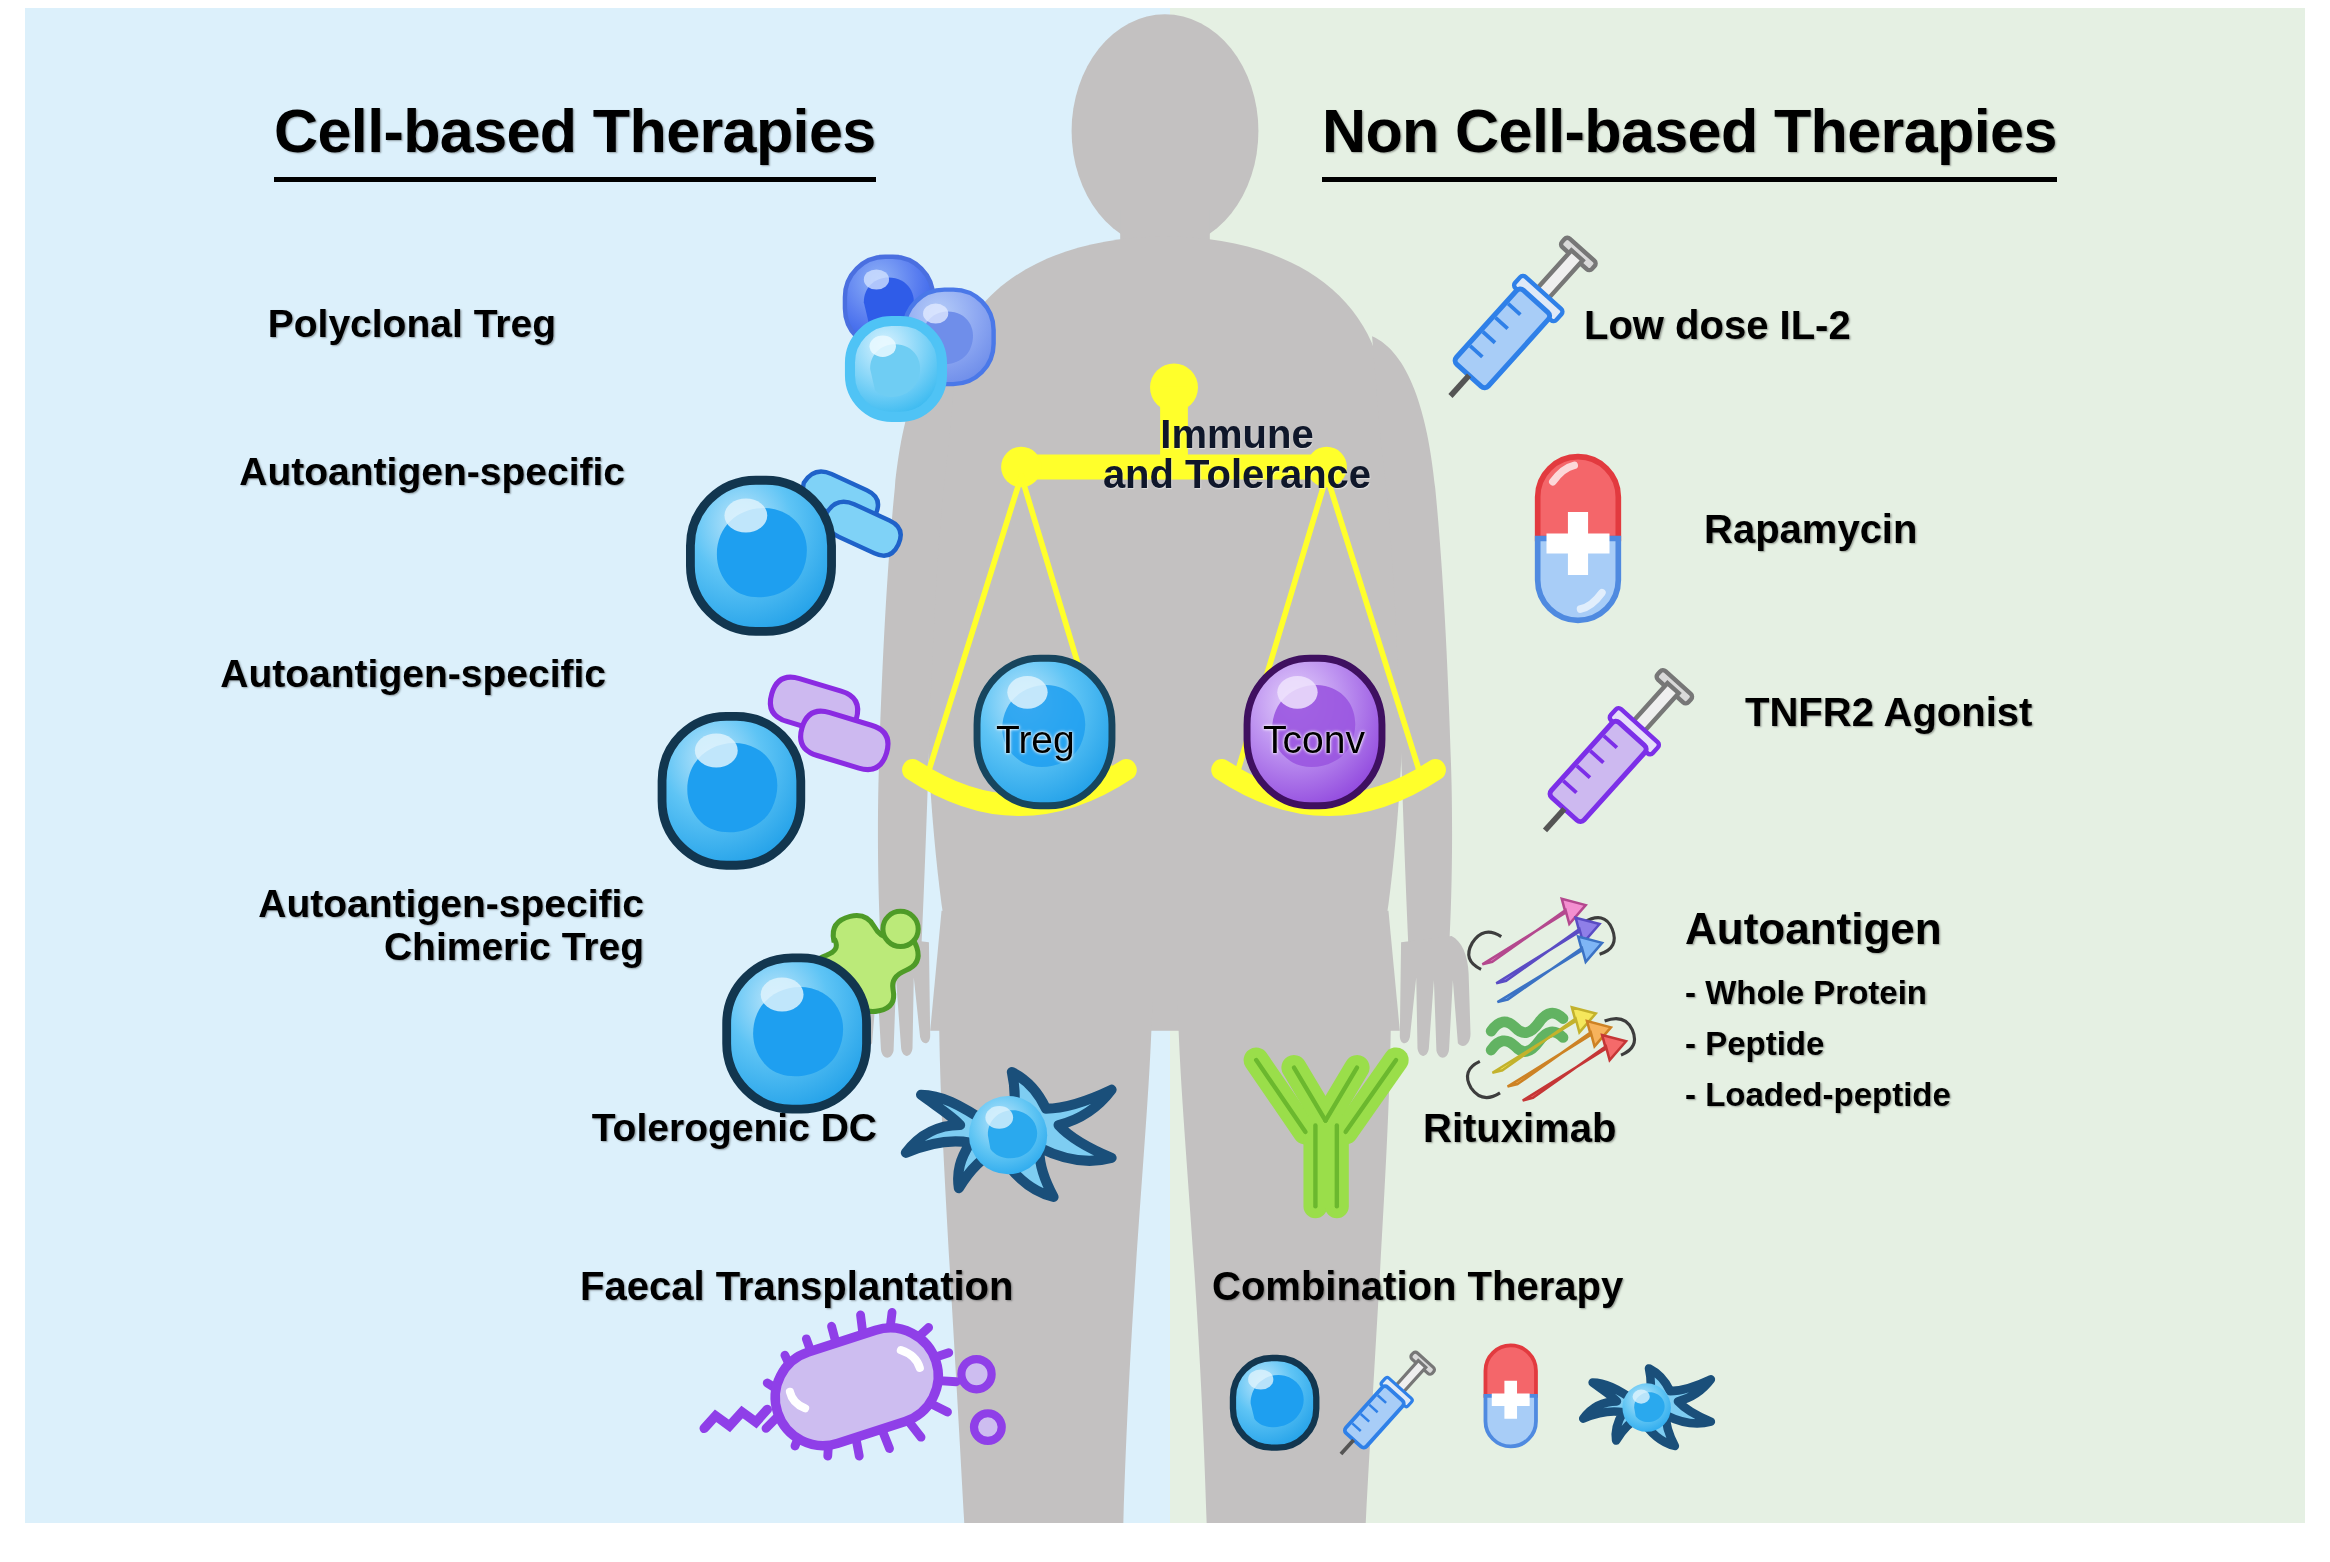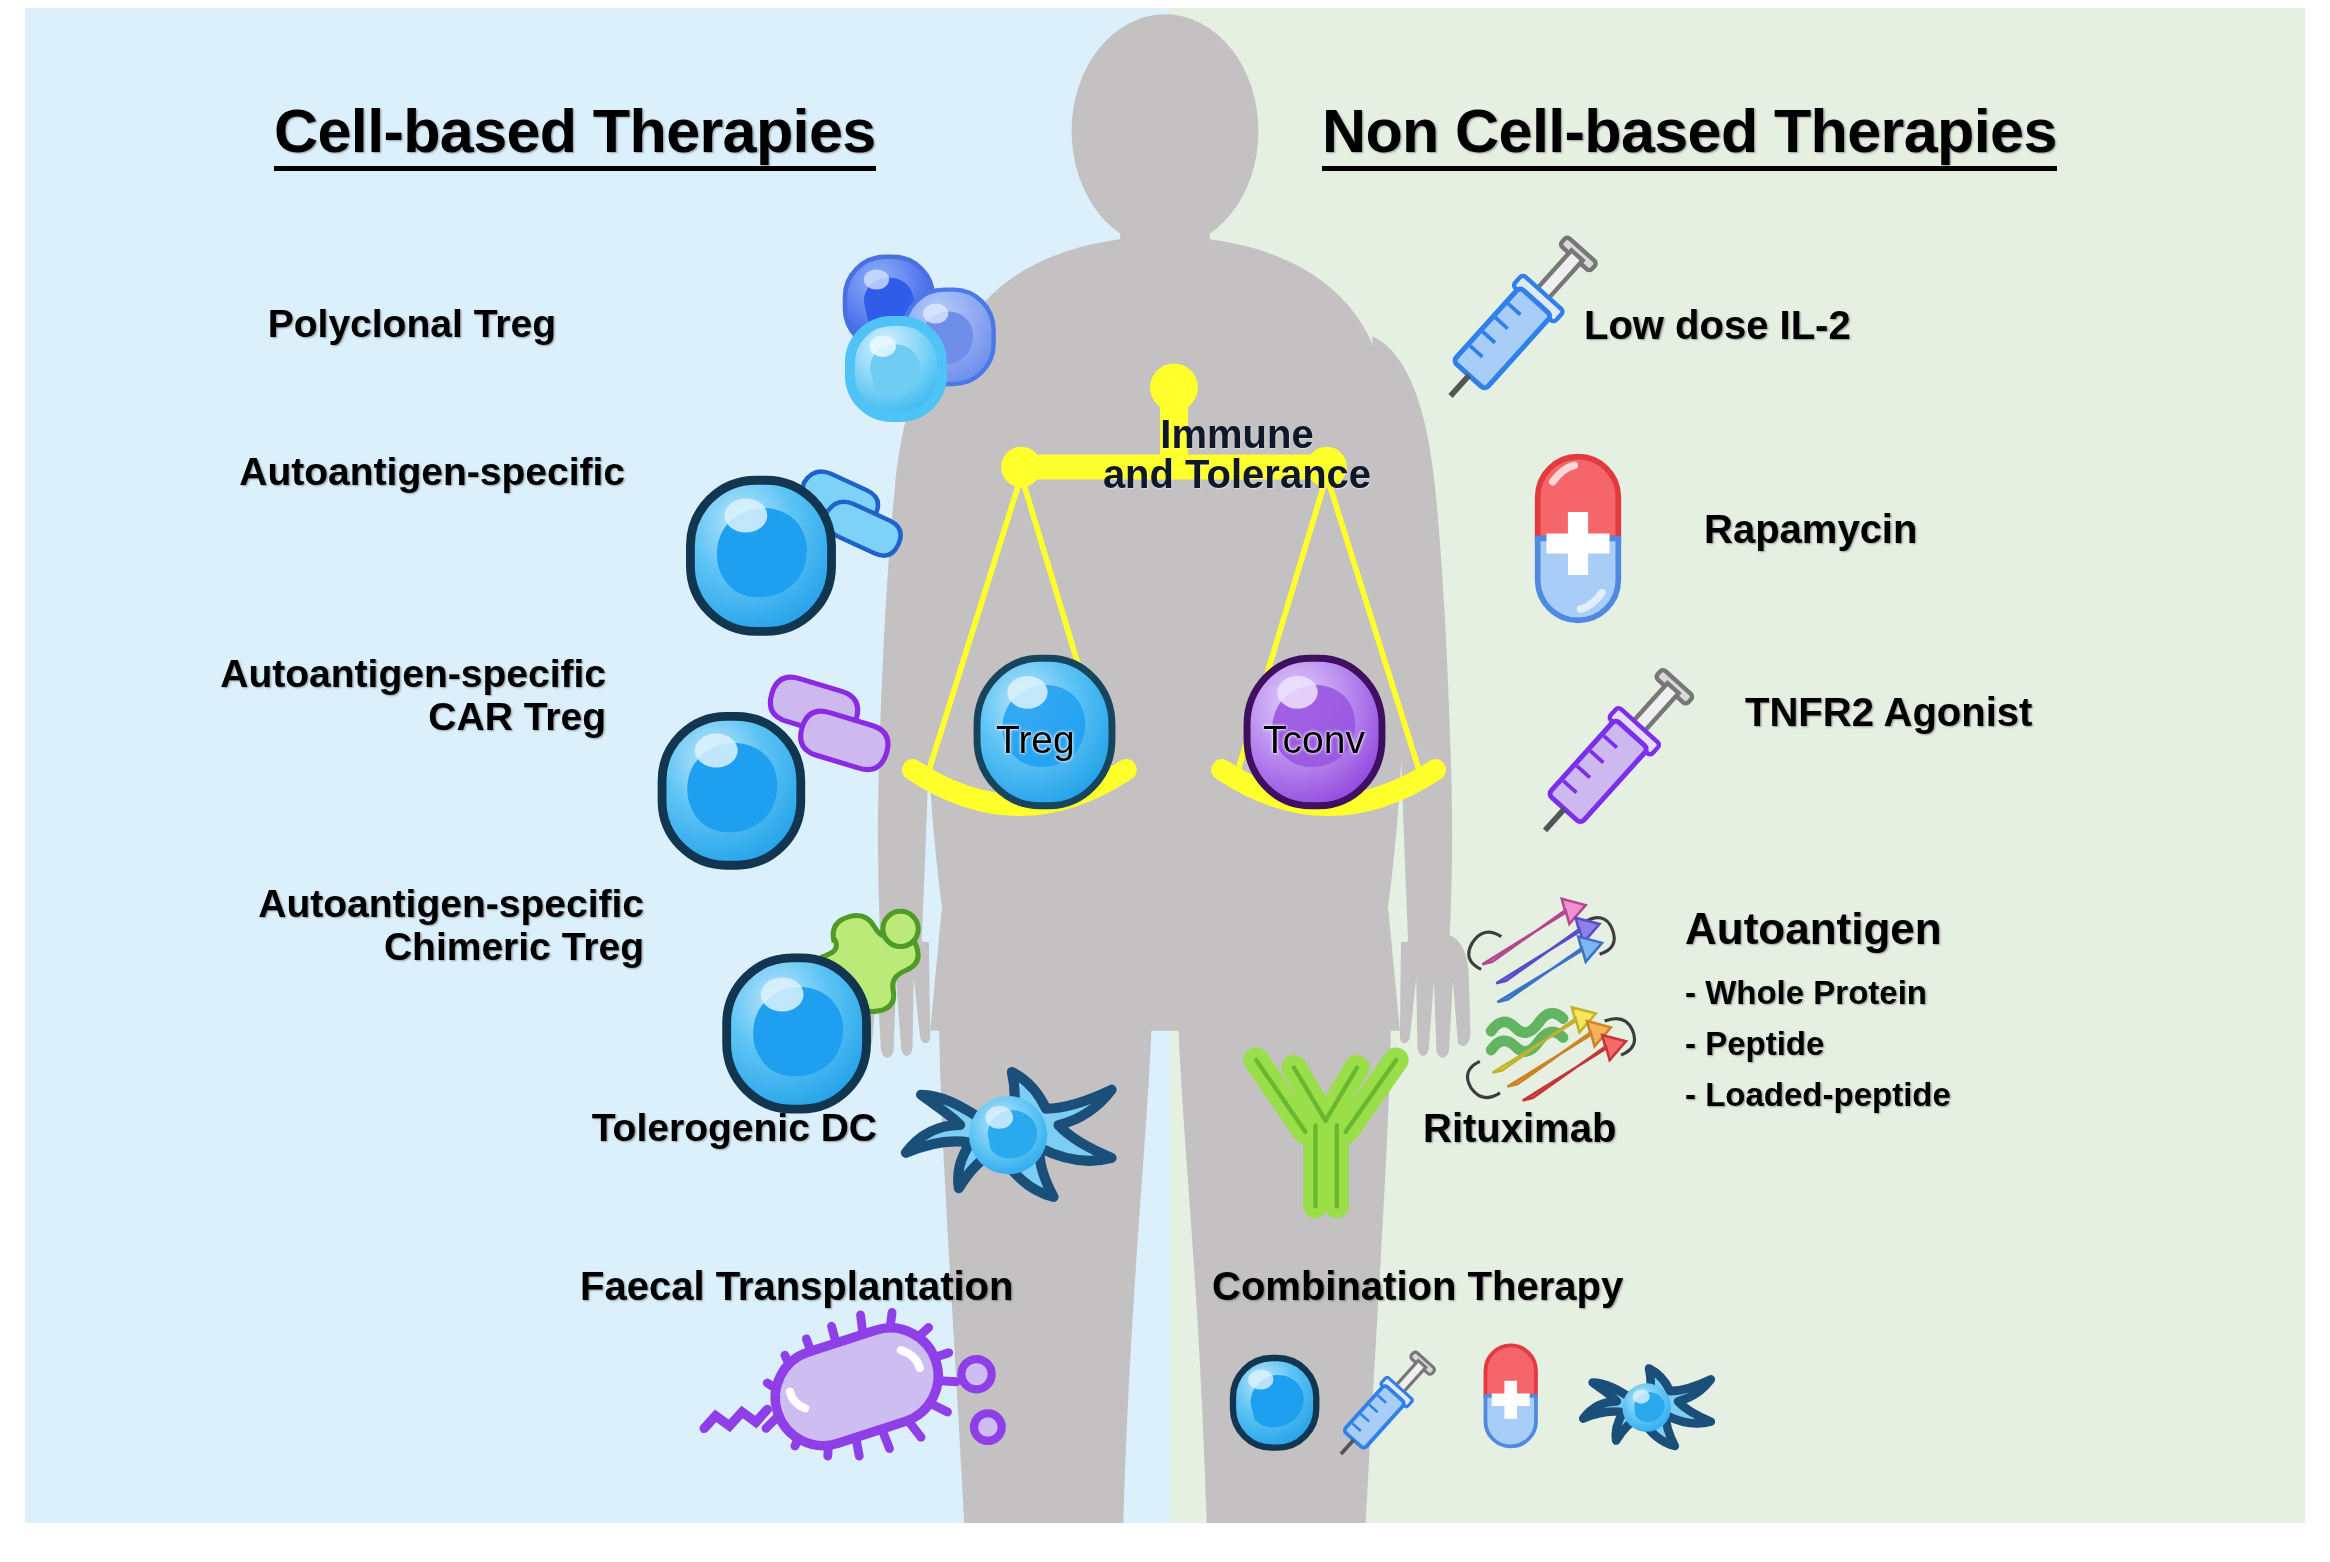--- a/index.html
+++ b/index.html
@@ -24,21 +24,21 @@
   #body-silhouette { position:absolute; left:0; top:0; width:100%; height:100%; }
 
   
   .section-title {
     position:absolute;
     font-weight:bold;
     color:#000;
     white-space:nowrap;
     text-shadow:1.3px 1.3px 1.9px rgba(0,0,0,0.35);
     border-bottom:5px solid #000;
-    padding-bottom:0;
+    padding-bottom:11px;
     letter-spacing:-0.6px;
   }
   #title-left  { left:249px;  top:88px; font-size:61px; }
   #title-right { left:1297px; top:88px; font-size:61px; }
 
   
   .label {
     position:absolute;
     font-weight:bold;
     color:#000;
@@ -260,21 +260,20 @@
       <path d="M250 130 q16-26 44-14 l56 26 q26 12 14 38 q-12 26-38 14 l-56-26 q-26-12-20-38 Z"></path>
     </g>
     <rect x="34" y="78" width="224" height="240" rx="104" fill="url(#gT1)" stroke="#12364f" stroke-width="14"></rect>
     <path d="M76 196 C76 142,124 114,168 124 C216 136,230 186,210 226
              C190 266,128 276,98 248 C82 232,76 214,76 196 Z" fill="#1e9ff0"></path>
     <ellipse cx="122" cy="134" rx="34" ry="27" fill="#ddf2fd" opacity=".85"></ellipse>
   </svg>
 
   <div class="label r-align" style="left:19px; top:644px; width:562px; font-size:39px;">
     <div>Autoantigen-specific</div>
-    <div>CAR Treg</div>
   </div>
   <svg class="ic" style="left:628px; top:634px; width:259px; height:227px; z-index:6;" viewBox="0 0 410 360">
     <defs>
       <radialGradient id="gT2" cx="36%" cy="28%" r="80%">
         <stop offset="0%" stop-color="#bfe6fb"></stop>
           <stop offset="45%" stop-color="#5ec4f5"></stop>
         <stop offset="100%" stop-color="#1f9fe8"></stop>
       </radialGradient>
     </defs>
     <g stroke="#8a2be2" stroke-width="8" fill="#cdb9f0">

